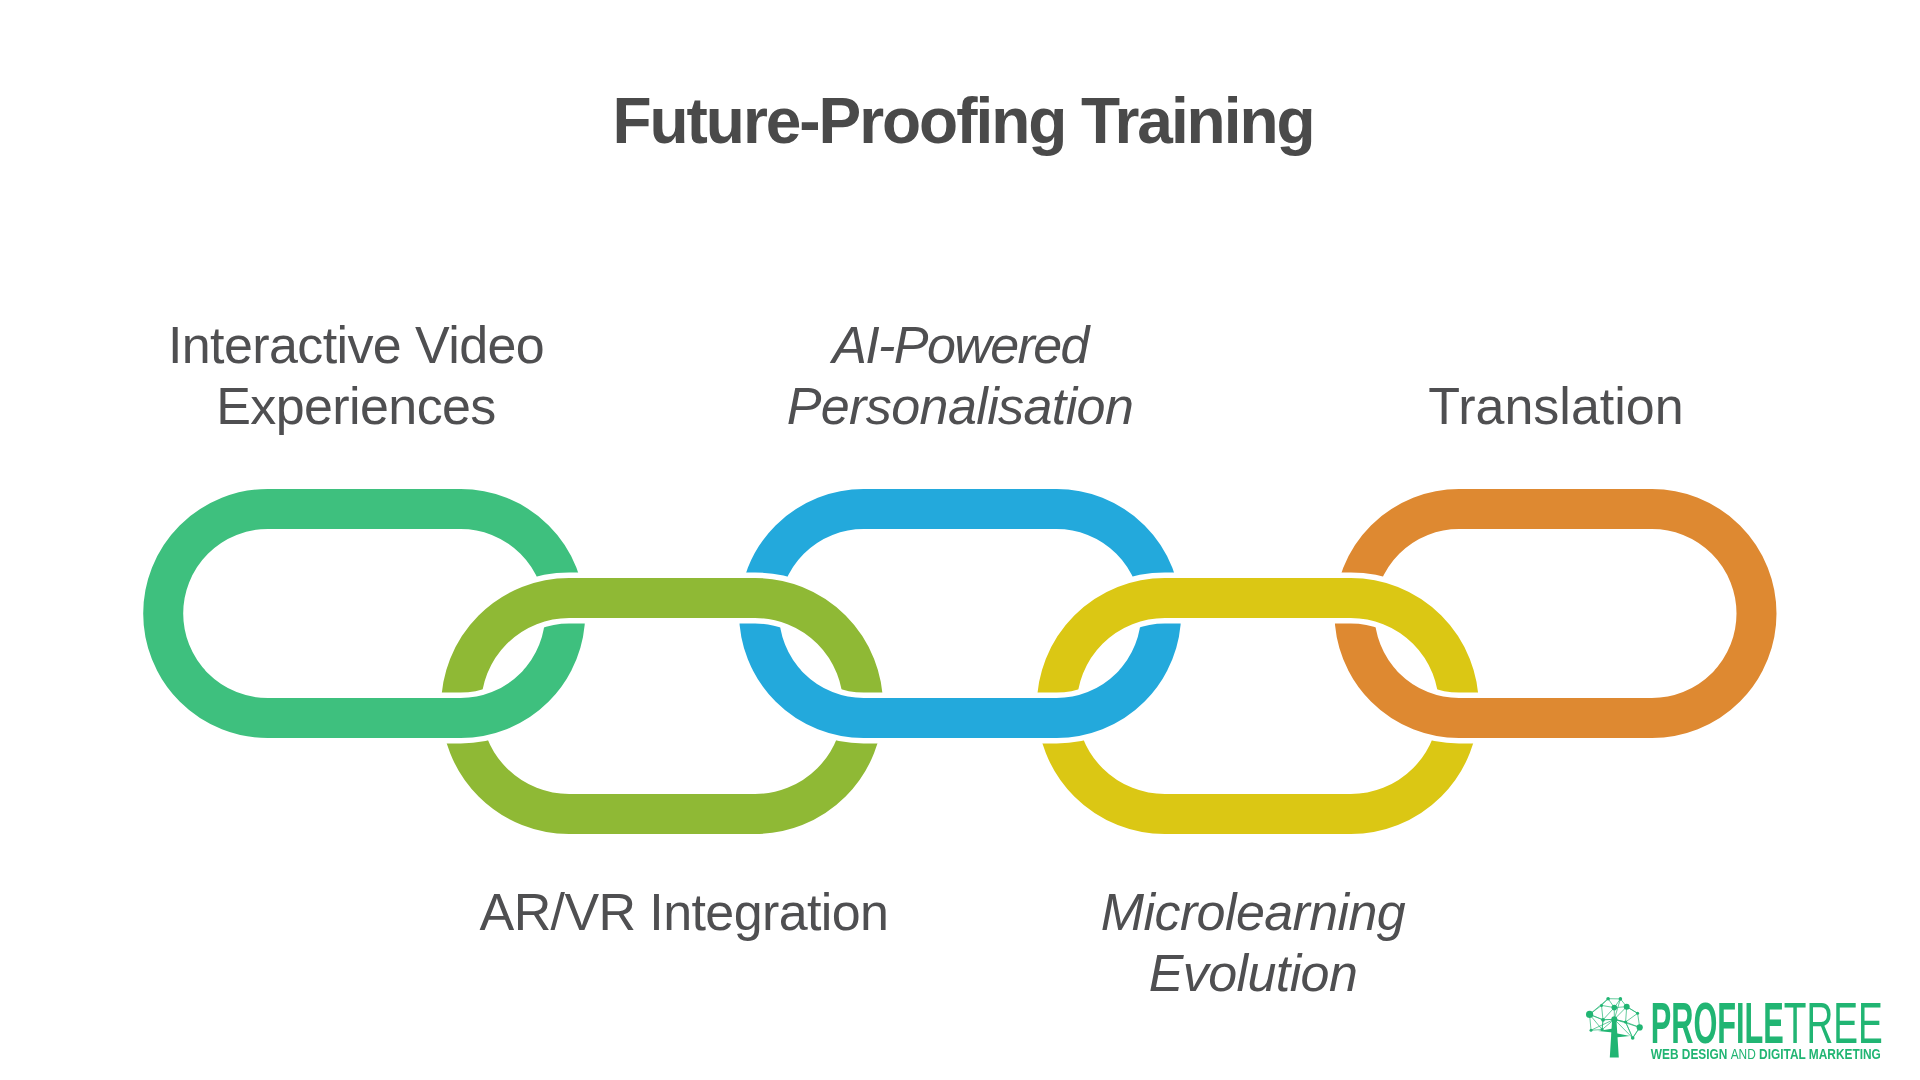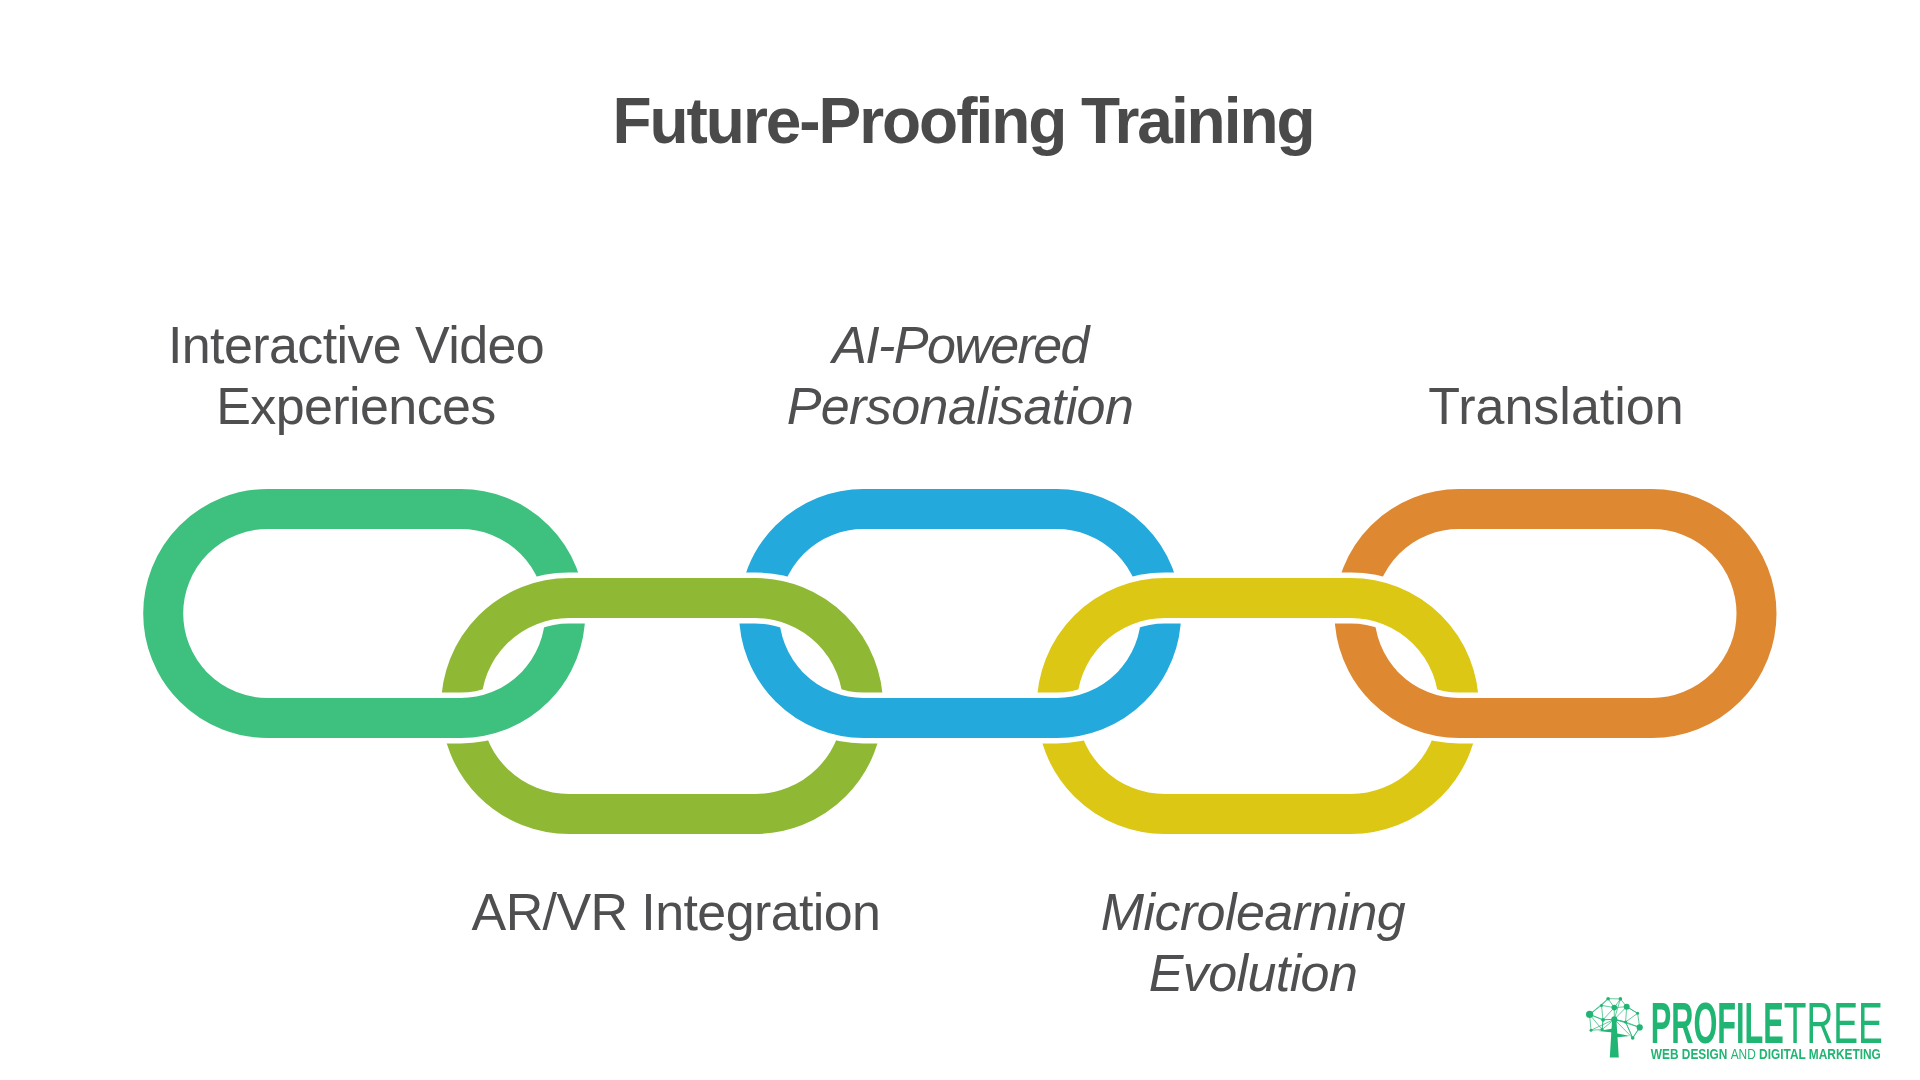--- a/index.html
+++ b/index.html
@@ -8,21 +8,21 @@
     font-size:64px;font-weight:bold;color:#4a4a4a;line-height:72px;letter-spacing:-2.05px;}
   .lbl{position:absolute;color:#4f4f51;font-size:52px;line-height:61px;text-align:center;letter-spacing:-0.6px;}
 </style>
 </head>
 <body>
 <div class="title">Future-Proofing Training</div>
 
 <div class="lbl" style="left:56px;  top:315px; width:600px;">Interactive Video<br>Experiences</div>
 <div class="lbl" style="left:660px; top:315px; width:600px;font-style:italic;"><span style="letter-spacing:-1.6px">AI-Powered</span><br>Personalisation</div>
 <div class="lbl" style="left:1256px;top:315px; width:600px;"><br><span style="letter-spacing:0">Translation</span></div>
-<div class="lbl" style="left:376px; top:882px; width:600px;">AR/VR Integration</div>
+<div class="lbl" style="left:384px; top:882px; width:600px;">AR/VR Integration</div>
 <div class="lbl" style="left:953px; top:882px; width:600px;font-style:italic;">Microlearning<br>Evolution</div>
 
 <svg width="1920" height="1080" style="position:absolute;left:0;top:0;">
   <defs>
     <clipPath id="cb">
         <rect x="0" y="670" width="1920" height="410"></rect>
       </clipPath>
   </defs>
   <g fill="none">
 

